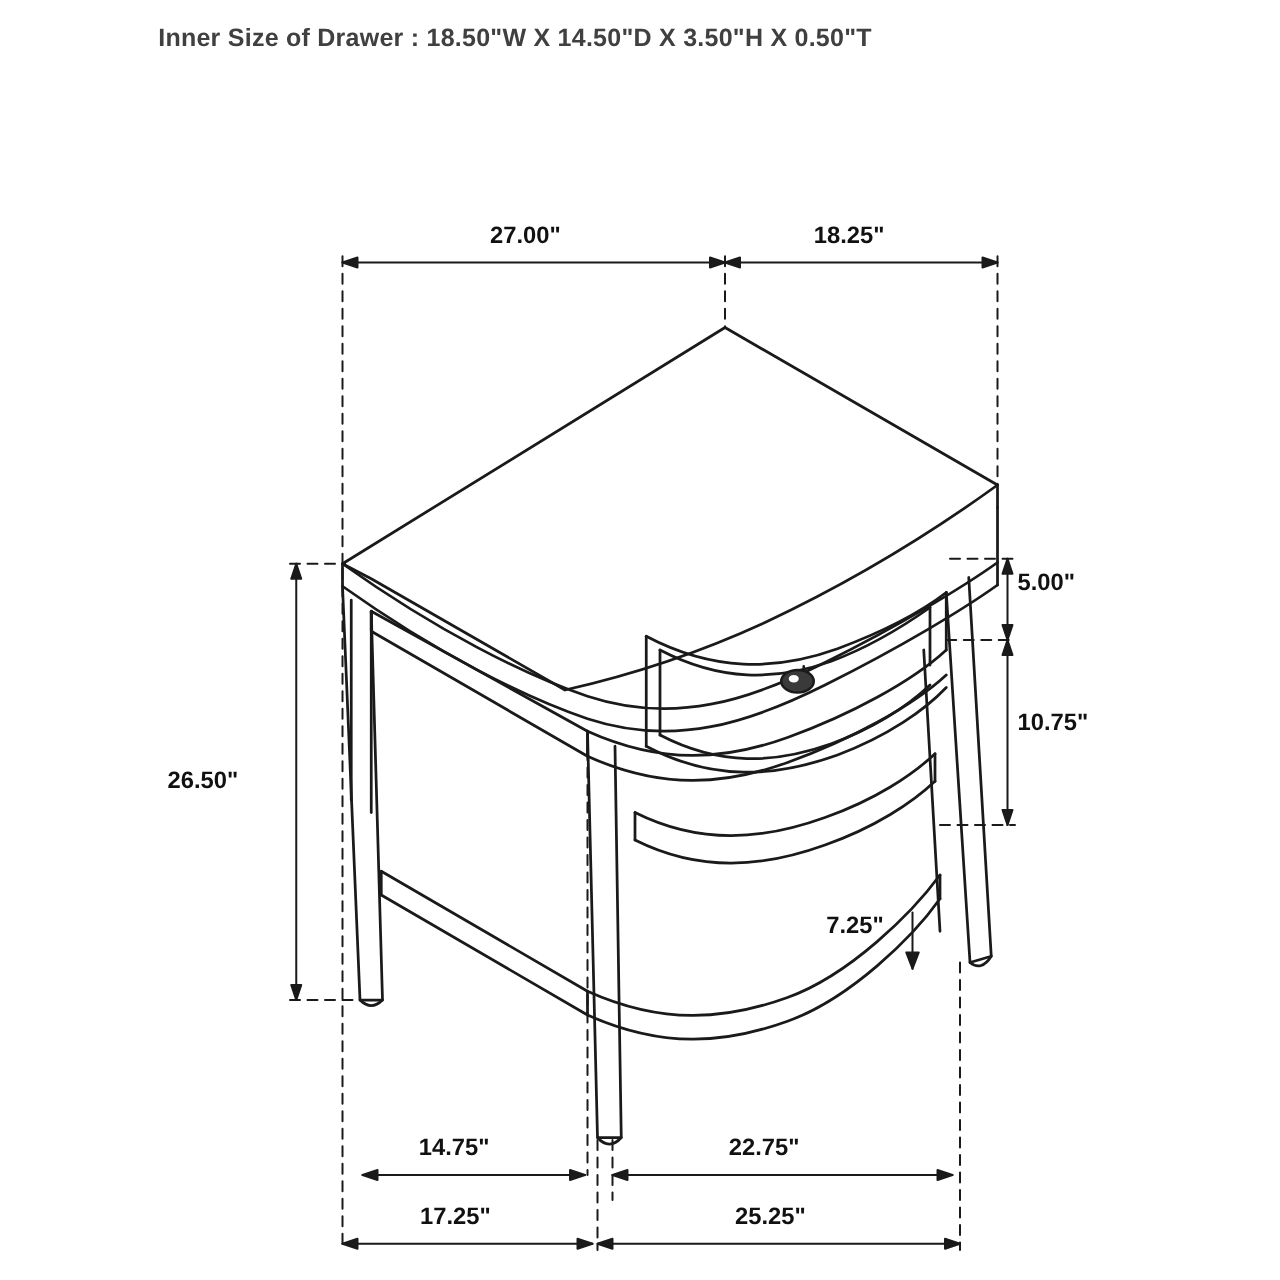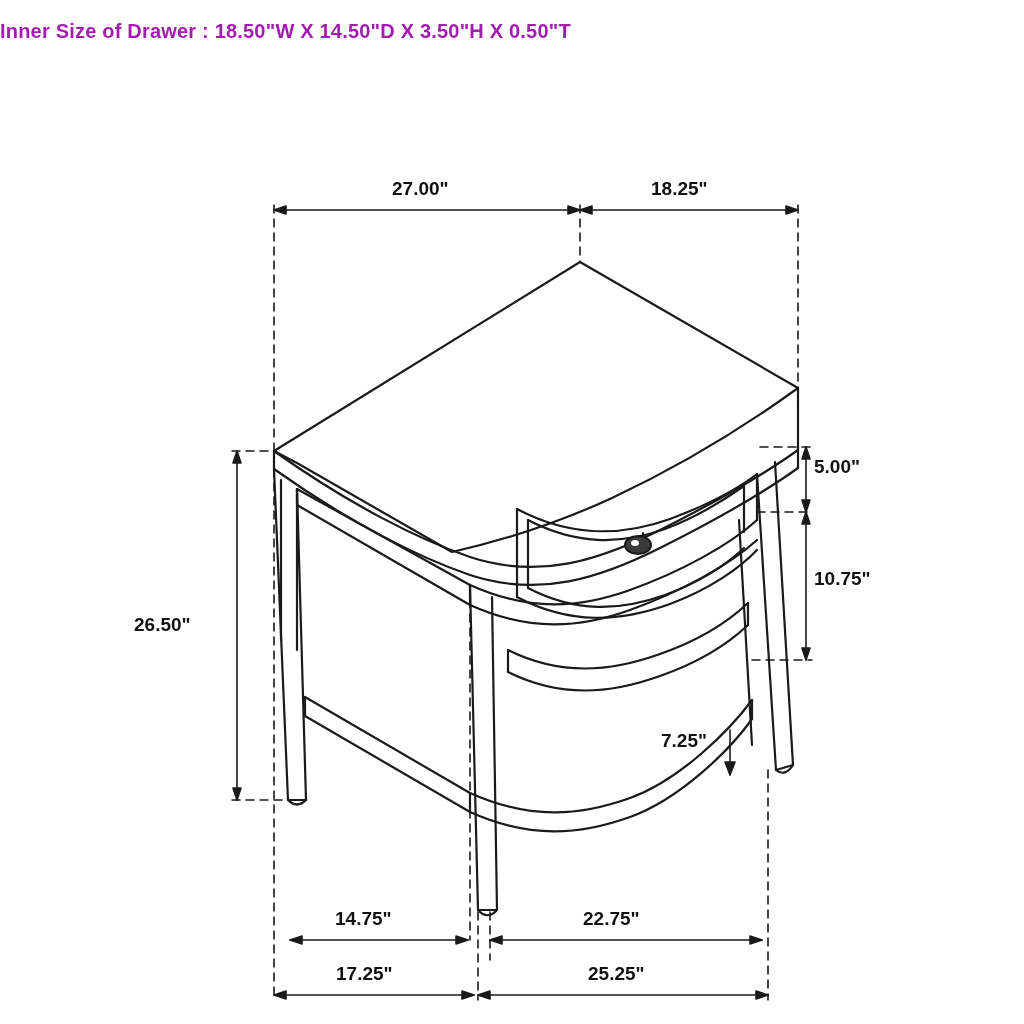--- a/index.html
+++ b/index.html
@@ -18,24 +18,25 @@
   #stage {
     position: relative;
     width: 1024px;
     height: 1024px;
   }
   #title {
     position: absolute;
     top: 20px;
     left: 0;
     width: 824px;
+    text-align: center;
     font-size: 20px;
     font-weight: bold;
     letter-spacing: 0.2px;
-    color: #a21caf;
+    color: #404040;
   }
   svg#diagram {
     position: absolute;
     top: 0;
     left: 0;
     width: 1024px;
     height: 1024px;
   }
   .dim-label {
     position: absolute;

